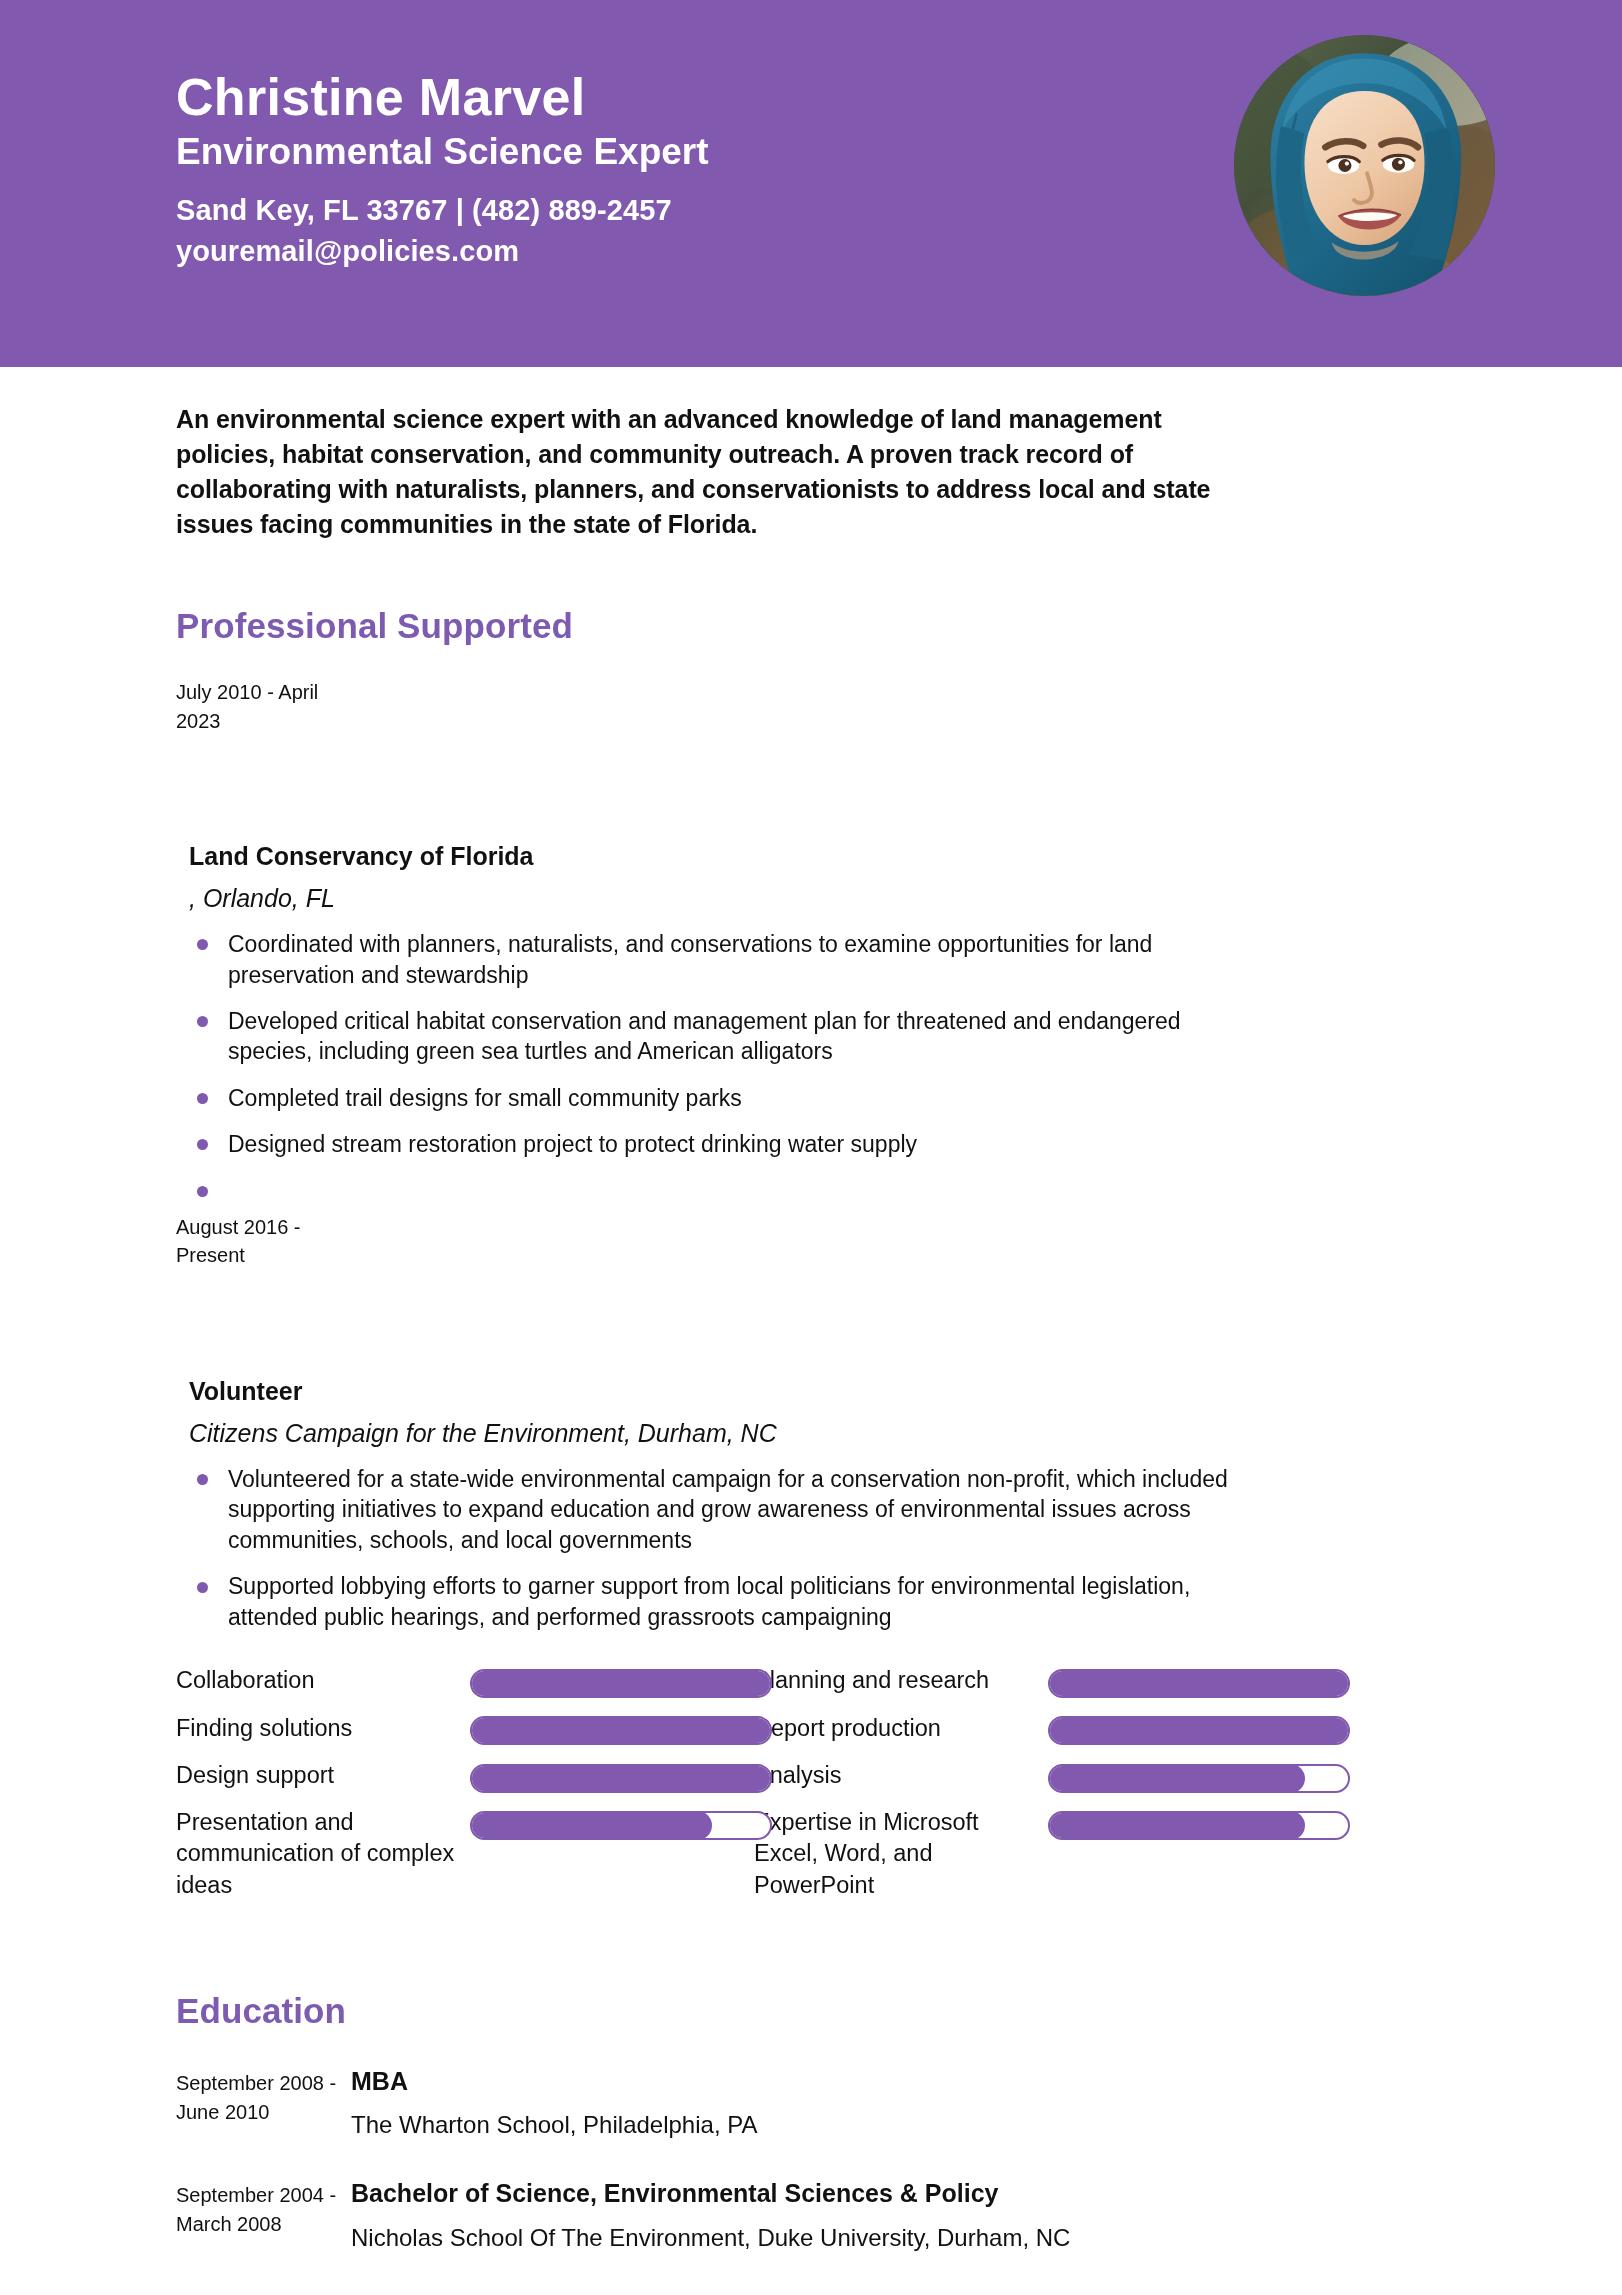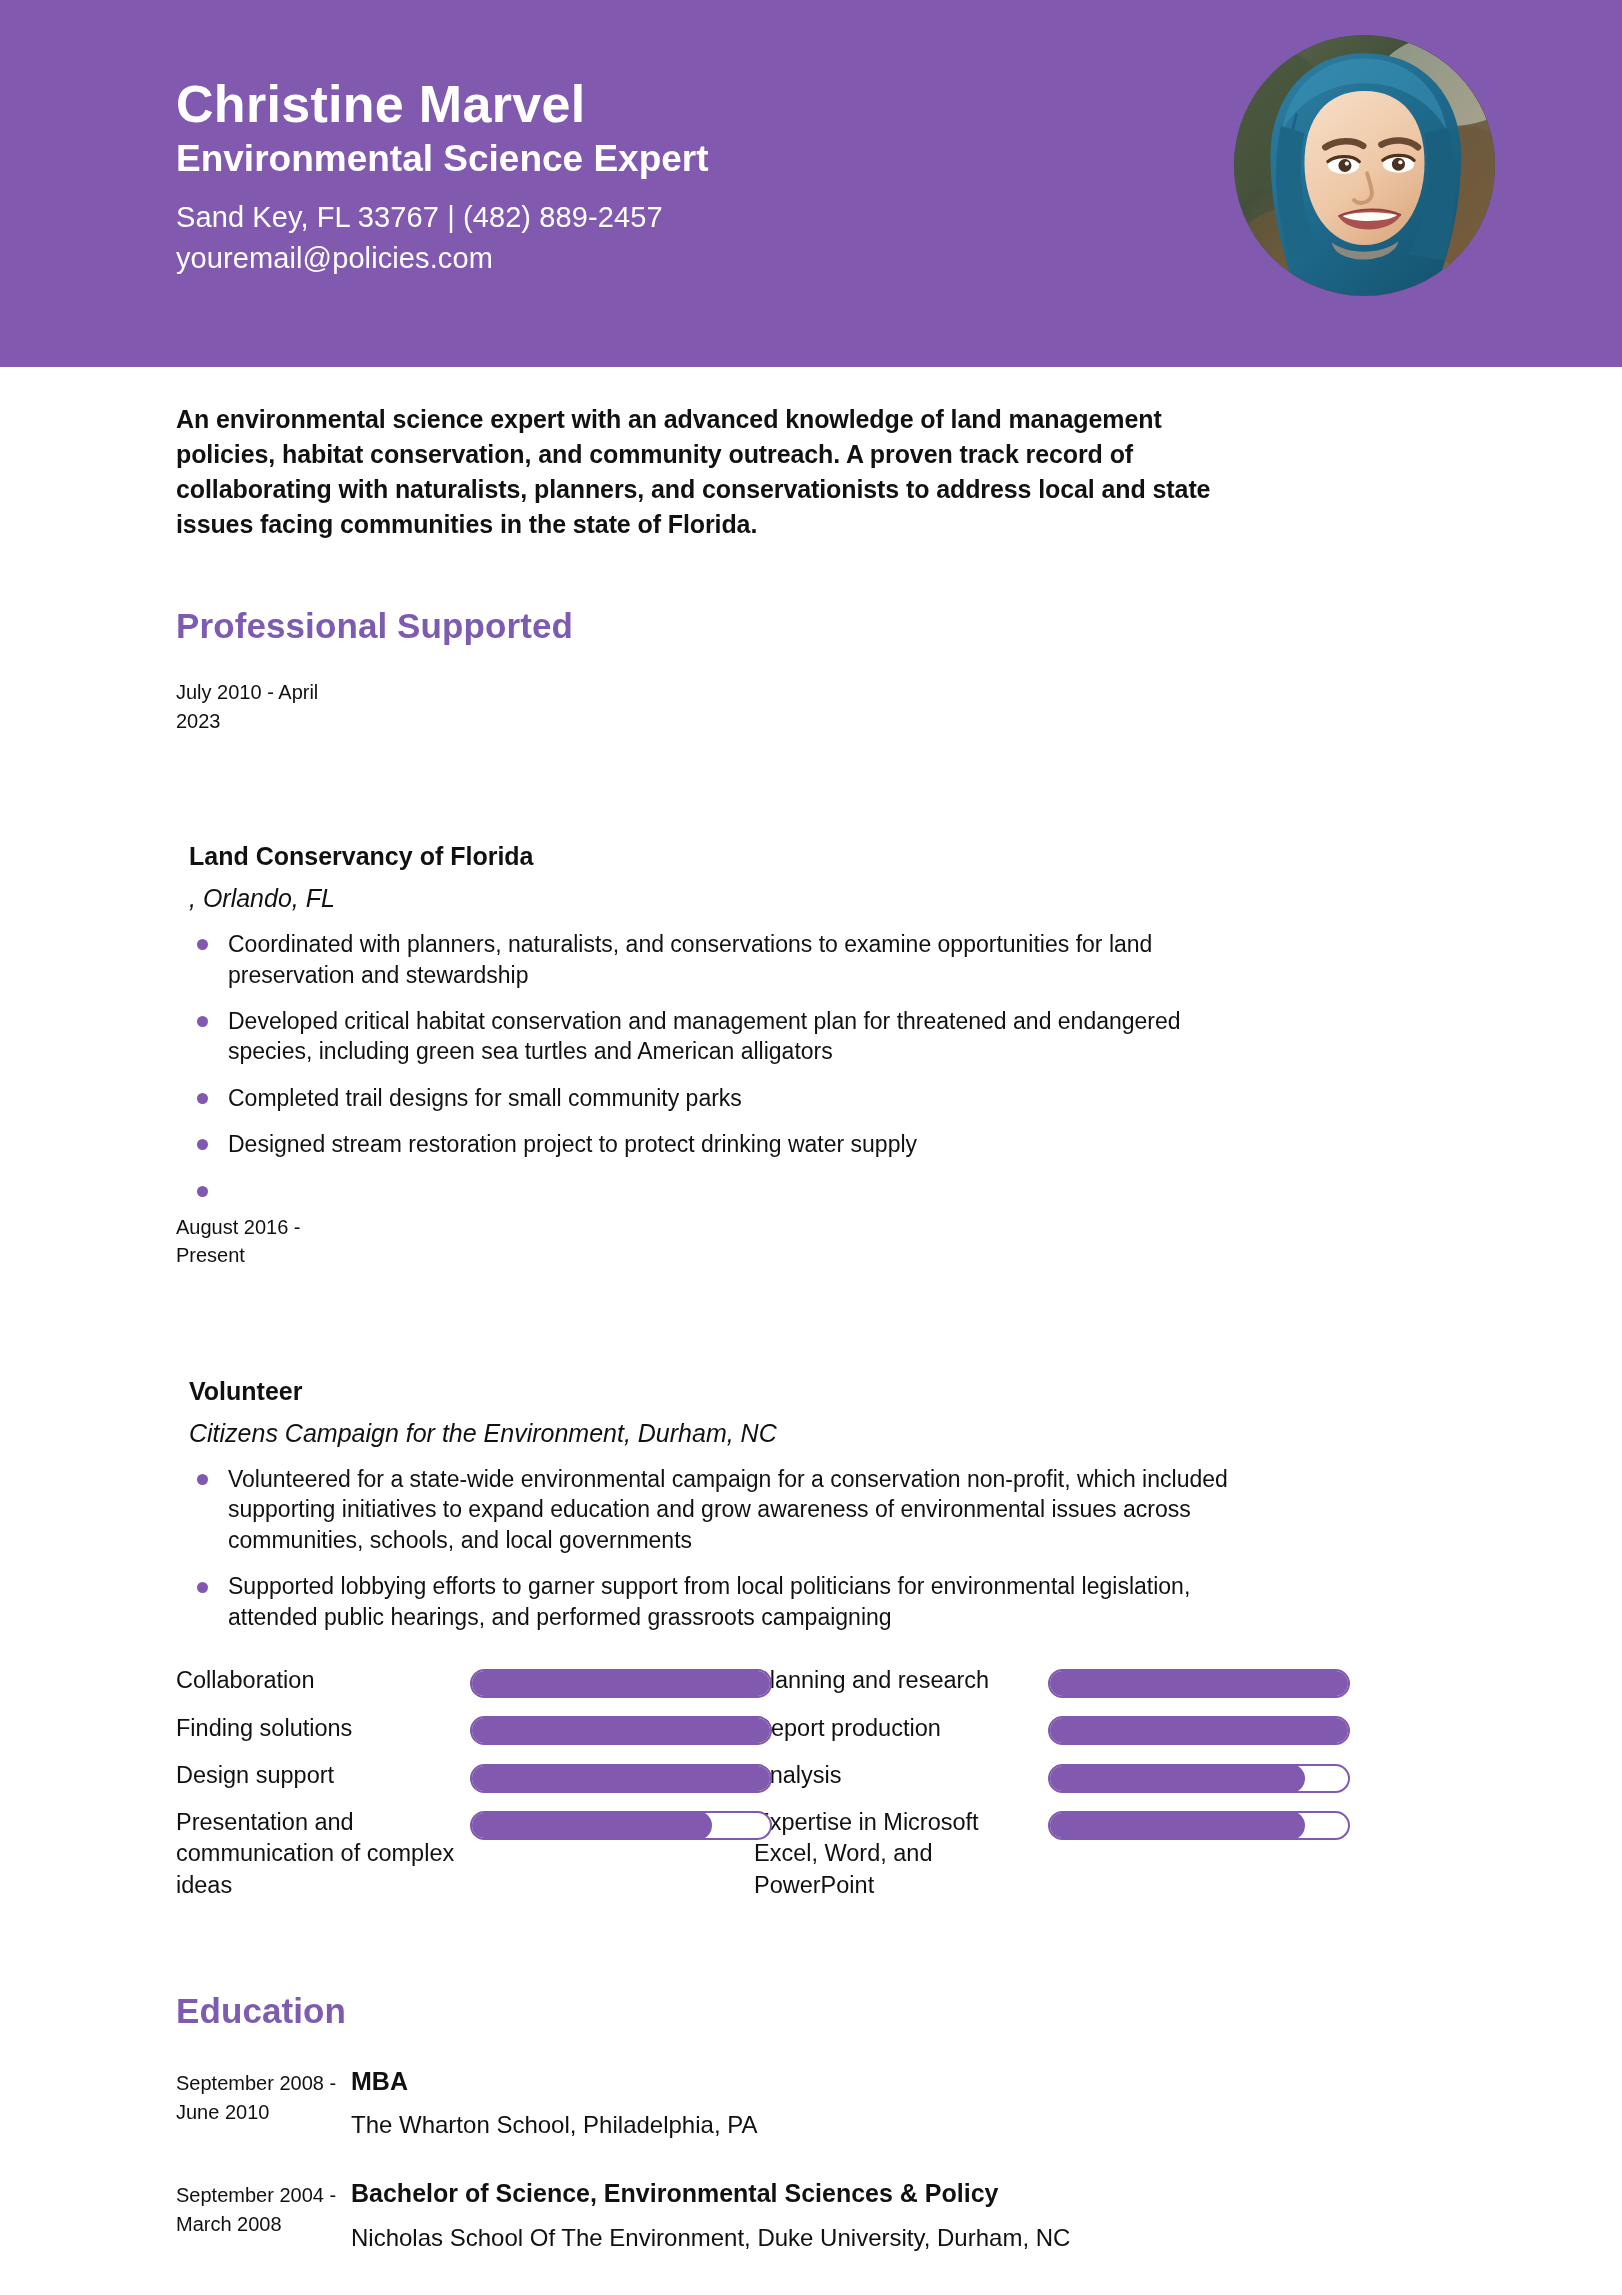--- a/index.html
+++ b/index.html
@@ -28,42 +28,42 @@
   .header {
     position: relative;
     width: 1623px;
     height: 367px;
     background: #8159AE;
     box-sizing: border-box;
   }
   .header-inner {
     position: absolute;
     left: 176px;
-    top: 77px;
+    top: 70px;
     width: 980px;
   }
   .name {
     font-size: 52px;
     font-weight: 700;
     letter-spacing: 0.3px;
     color: #ffffff;
     line-height: 1.04;
     margin: 0 0 6.5px 0;
     font-stretch: condensed;
   }
   .job-title {
     font-size: 37px;
     font-weight: 700;
     color: #ffffff;
     line-height: 1.12;
     margin: 0 0 18.3px 0;
   }
   .contact-line {
     font-size: 29px;
-    font-weight: 400;
+    font-weight: 700;
     color: #ffffff;
     line-height: 1.42;
     margin: 0;
     letter-spacing: 0.1px;
   }
 
   .photo-wrap {
     position: absolute;
     right: 128px;
     top: 35px;

